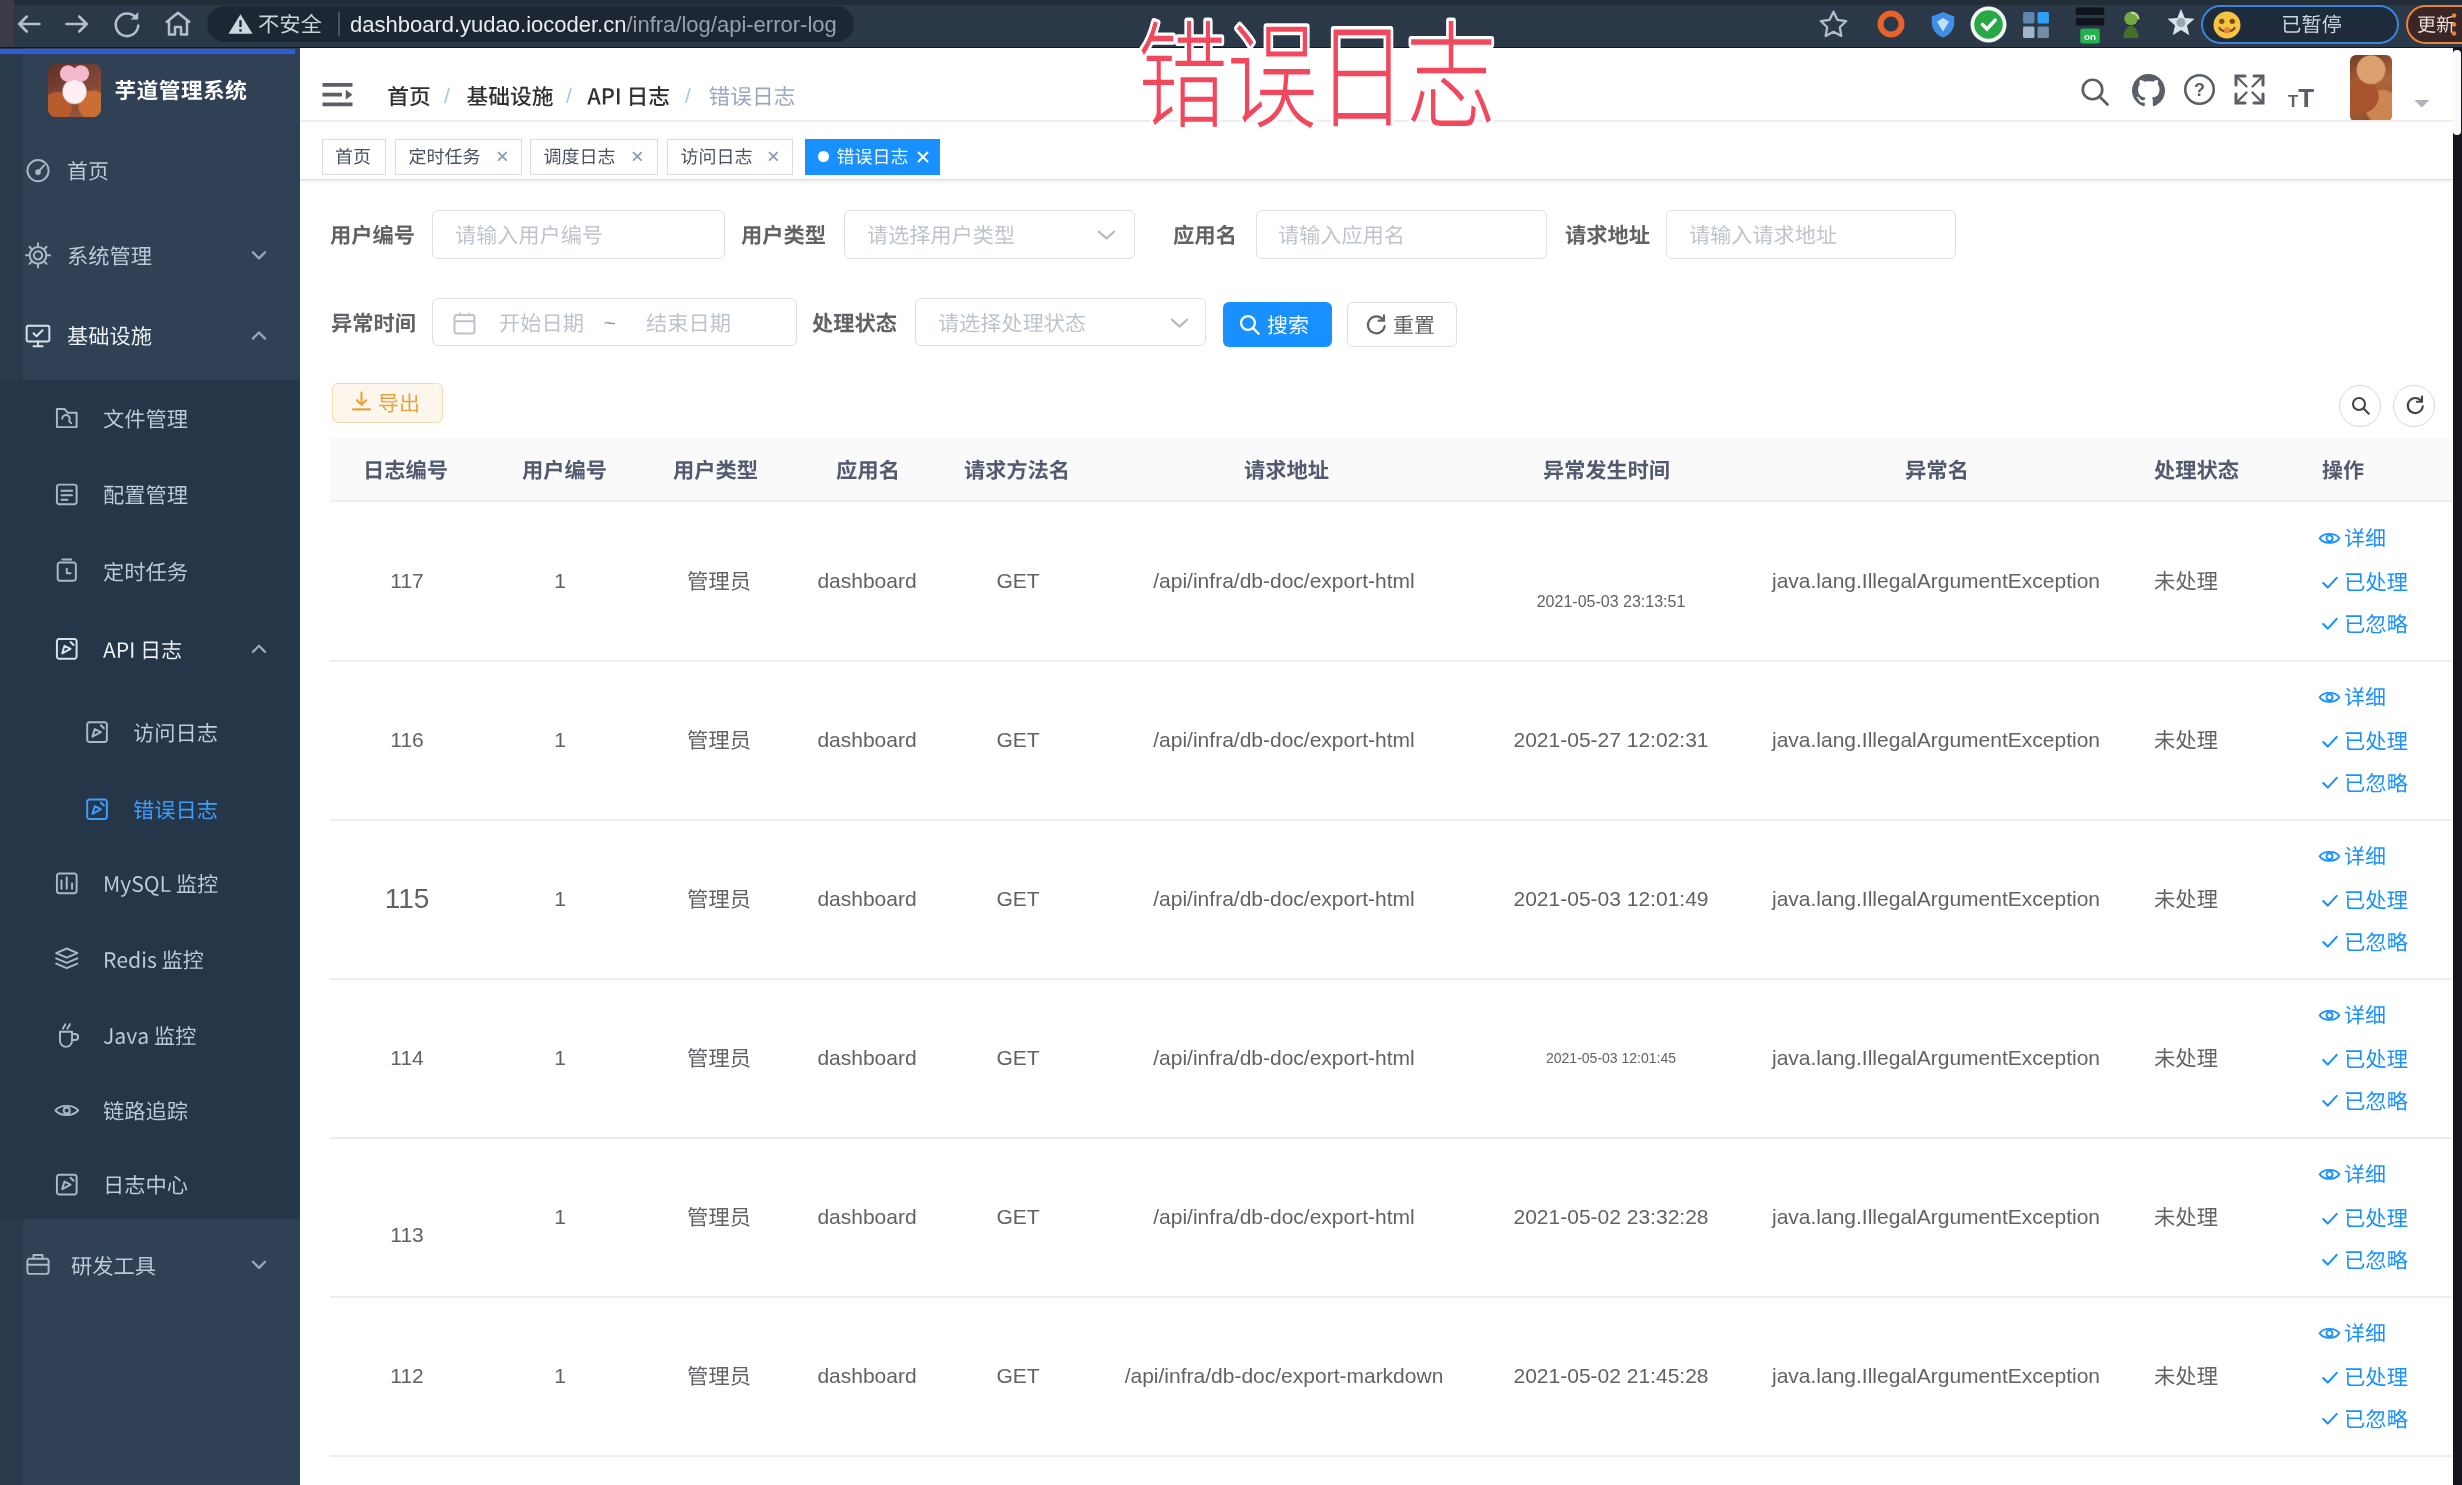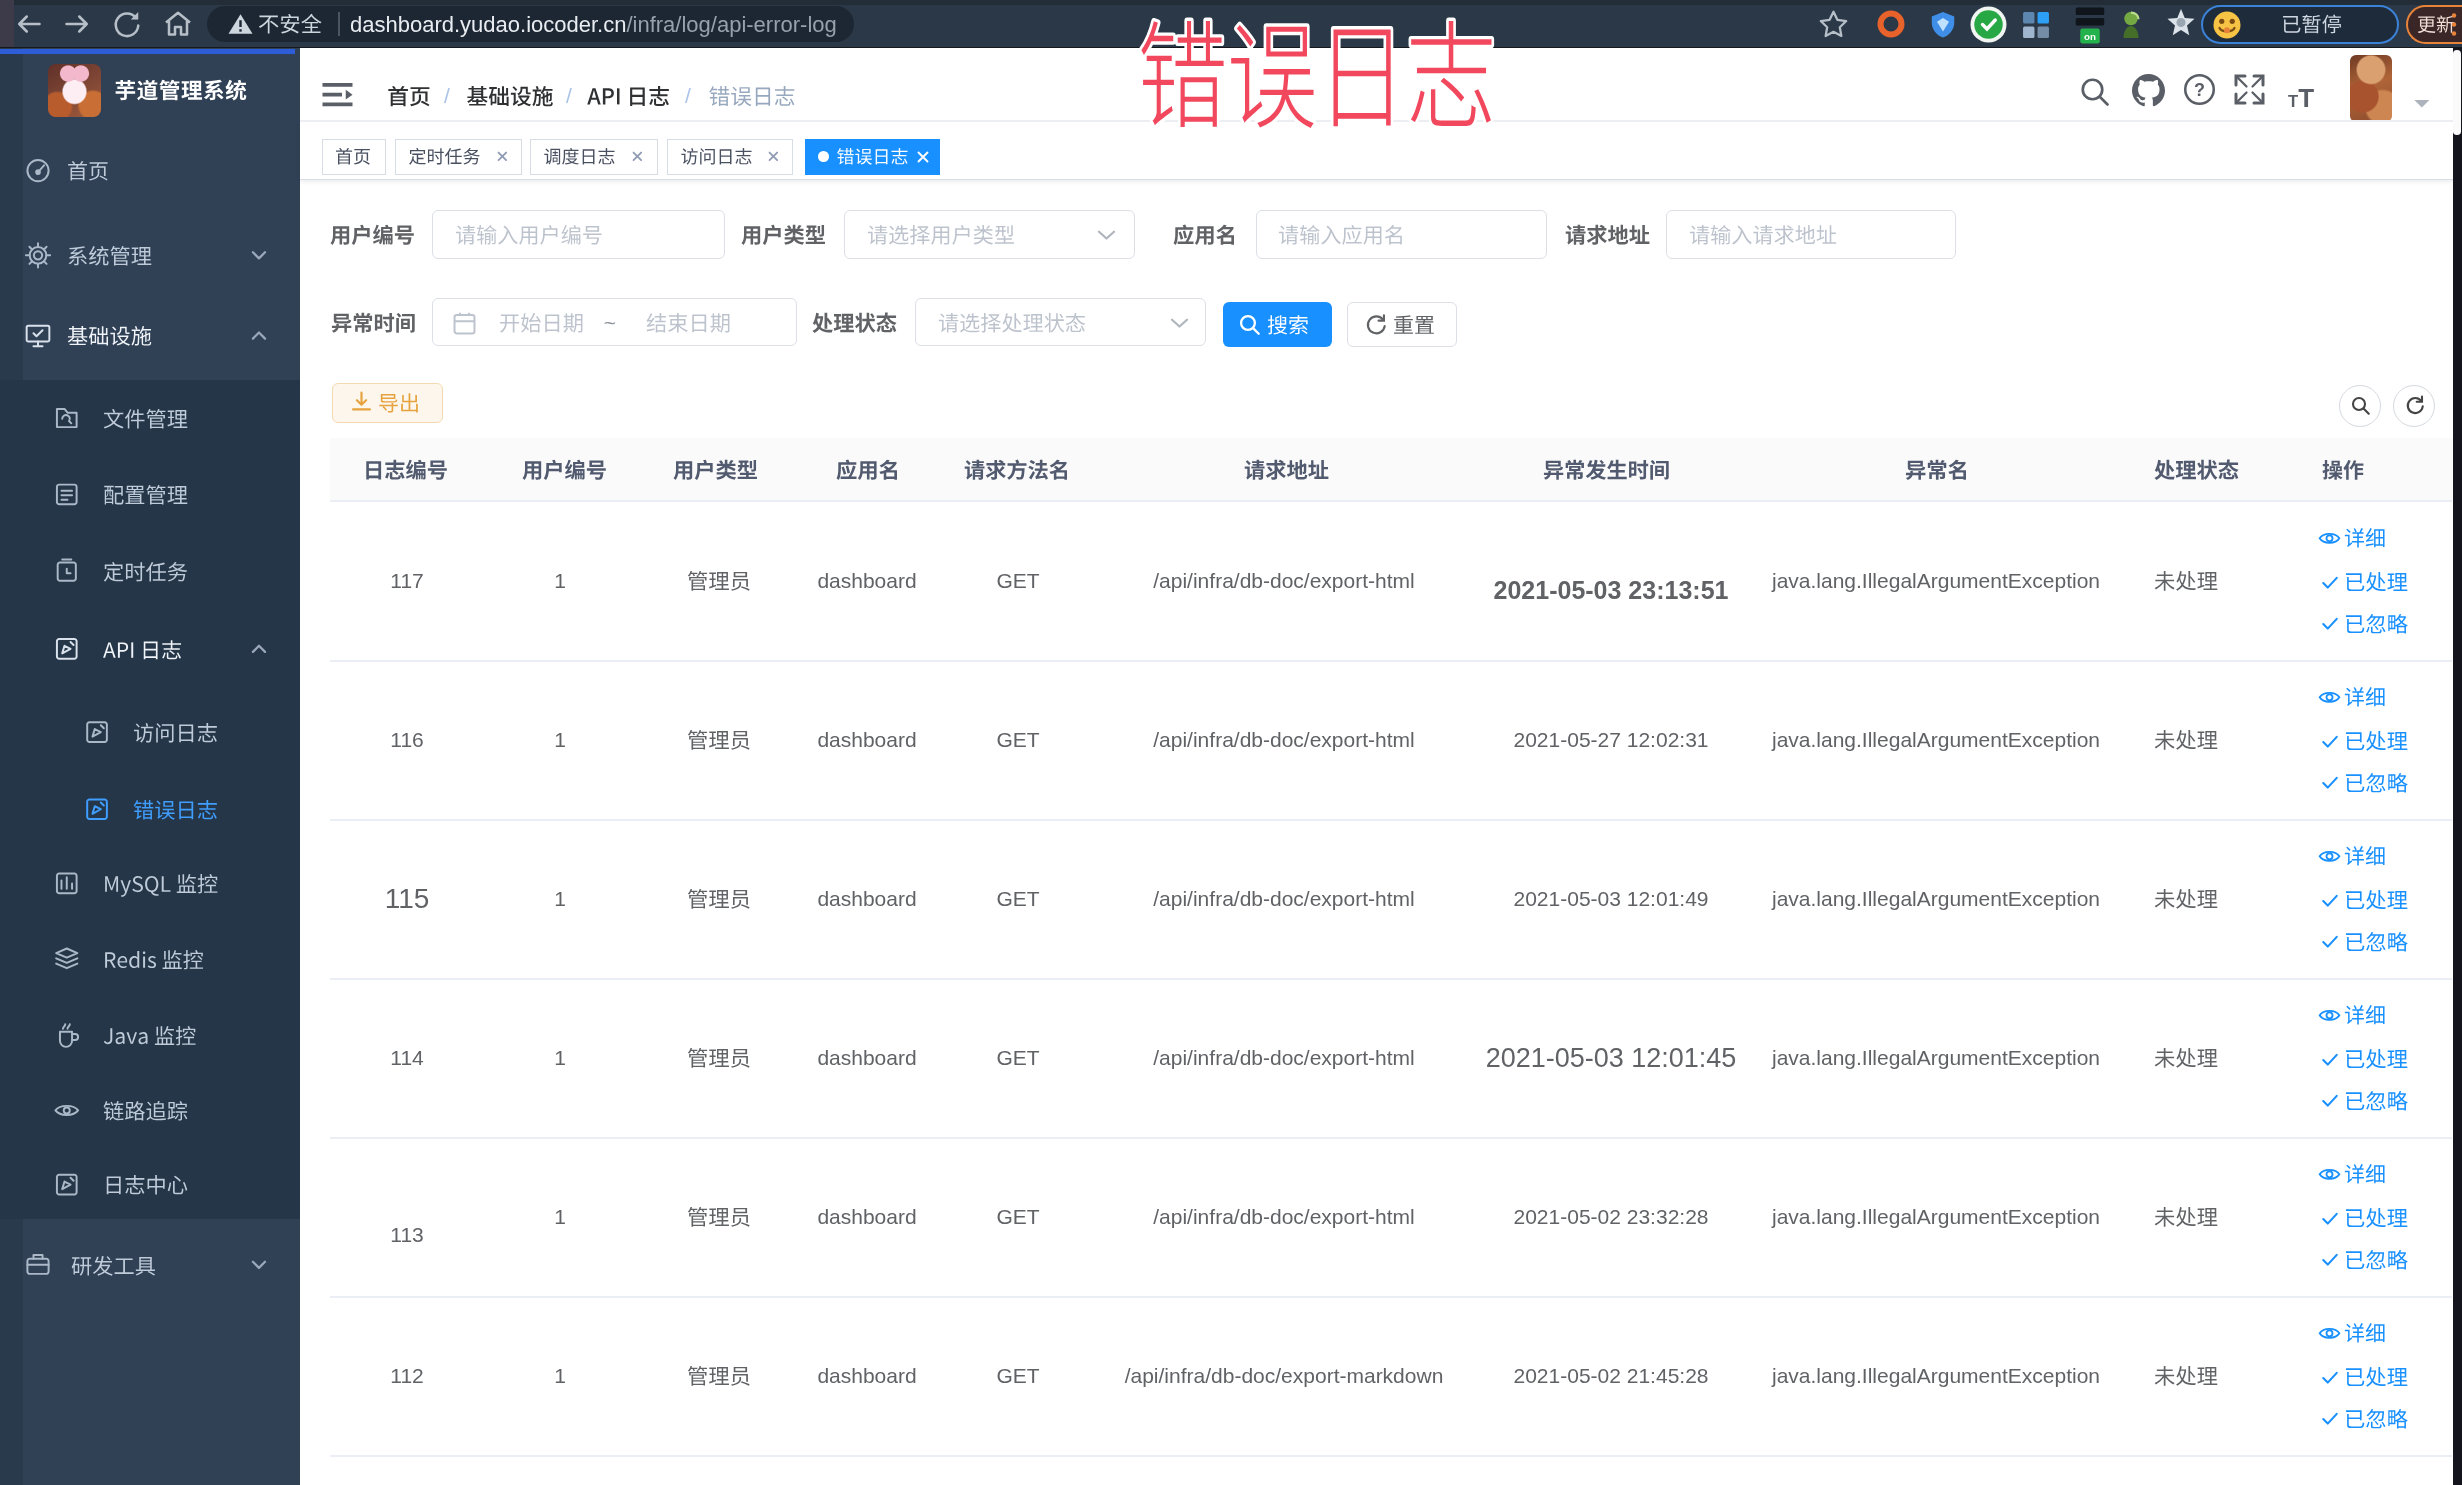--- a/index.html
+++ b/index.html
@@ -882,21 +882,21 @@
 <svg style="position:absolute;left:687px;top:565px;overflow:visible" width="64" height="32" viewBox="0 0 84 42">
     <g fill="#606266" transform="translate(0,31.4) scale(0.028,-0.028)">
       <use href="#g18" x="0"></use>
       <use href="#g19" x="1000"></use>
       <use href="#g137" x="2000"></use>
     </g>
   </svg>
 <div style="position:absolute;top:565px;font-family:'Liberation Sans',sans-serif;font-size:21px;color:#606266;font-weight:400;line-height:32px;white-space:pre;left:867px;transform:translateX(-50%);">dashboard</div>
 <div style="position:absolute;top:565px;font-family:'Liberation Sans',sans-serif;font-size:21px;color:#606266;font-weight:400;line-height:32px;white-space:pre;left:1018px;transform:translateX(-50%);">GET</div>
 <div style="position:absolute;top:565px;font-family:'Liberation Sans',sans-serif;font-size:21px;color:#606266;font-weight:400;line-height:32px;white-space:pre;left:1284px;transform:translateX(-50%);">/api/infra/db-doc/export-html</div>
-<div style="position:absolute;top:574px;font-family:'Liberation Sans',sans-serif;font-size:25px;color:#606266;font-weight:700;line-height:32px;white-space:pre;left:1611px;transform:translateX(-50%);">2021-05-03 23:13:51</div>
+<div style="position:absolute;top:586px;font-family:'Liberation Sans',sans-serif;font-size:16px;color:#606266;font-weight:400;line-height:32px;white-space:pre;left:1611px;transform:translateX(-50%);">2021-05-03 23:13:51</div>
 <div style="position:absolute;top:565px;font-family:'Liberation Sans',sans-serif;font-size:21px;color:#606266;font-weight:400;line-height:32px;white-space:pre;left:1936px;transform:translateX(-50%);">java.lang.IllegalArgumentException</div>
 <svg style="position:absolute;left:2154px;top:565px;overflow:visible" width="64" height="32" viewBox="0 0 84 42">
     <g fill="#606266" transform="translate(0,31.4) scale(0.028,-0.028)">
       <use href="#g138" x="0"></use>
       <use href="#g121" x="1000"></use>
       <use href="#g19" x="2000"></use>
     </g>
   </svg>
 <svg style="position:absolute;left:2318px;top:530px;" width="23" height="16.7" viewBox="0 0 30 22">
     <g stroke="#1890ff" stroke-width="2.4" fill="none">
@@ -1044,21 +1044,21 @@
 <svg style="position:absolute;left:687px;top:1042px;overflow:visible" width="64" height="32" viewBox="0 0 84 42">
     <g fill="#606266" transform="translate(0,31.4) scale(0.028,-0.028)">
       <use href="#g18" x="0"></use>
       <use href="#g19" x="1000"></use>
       <use href="#g137" x="2000"></use>
     </g>
   </svg>
 <div style="position:absolute;top:1042px;font-family:'Liberation Sans',sans-serif;font-size:21px;color:#606266;font-weight:400;line-height:32px;white-space:pre;left:867px;transform:translateX(-50%);">dashboard</div>
 <div style="position:absolute;top:1042px;font-family:'Liberation Sans',sans-serif;font-size:21px;color:#606266;font-weight:400;line-height:32px;white-space:pre;left:1018px;transform:translateX(-50%);">GET</div>
 <div style="position:absolute;top:1042px;font-family:'Liberation Sans',sans-serif;font-size:21px;color:#606266;font-weight:400;line-height:32px;white-space:pre;left:1284px;transform:translateX(-50%);">/api/infra/db-doc/export-html</div>
-<div style="position:absolute;top:1042px;font-family:'Liberation Sans',sans-serif;font-size:27px;color:#606266;font-weight:400;line-height:32px;white-space:pre;left:1611px;transform:translateX(-50%);">2021-05-03 12:01:45</div>
+<div style="position:absolute;top:1042px;font-family:'Liberation Sans',sans-serif;font-size:14px;color:#606266;font-weight:400;line-height:32px;white-space:pre;left:1611px;transform:translateX(-50%);">2021-05-03 12:01:45</div>
 <div style="position:absolute;top:1042px;font-family:'Liberation Sans',sans-serif;font-size:21px;color:#606266;font-weight:400;line-height:32px;white-space:pre;left:1936px;transform:translateX(-50%);">java.lang.IllegalArgumentException</div>
 <svg style="position:absolute;left:2154px;top:1042px;overflow:visible" width="64" height="32" viewBox="0 0 84 42">
     <g fill="#606266" transform="translate(0,31.4) scale(0.028,-0.028)">
       <use href="#g138" x="0"></use>
       <use href="#g121" x="1000"></use>
       <use href="#g19" x="2000"></use>
     </g>
   </svg>
 <svg style="position:absolute;left:2318px;top:1007px;" width="23" height="16.7" viewBox="0 0 30 22">
     <g stroke="#1890ff" stroke-width="2.4" fill="none">

